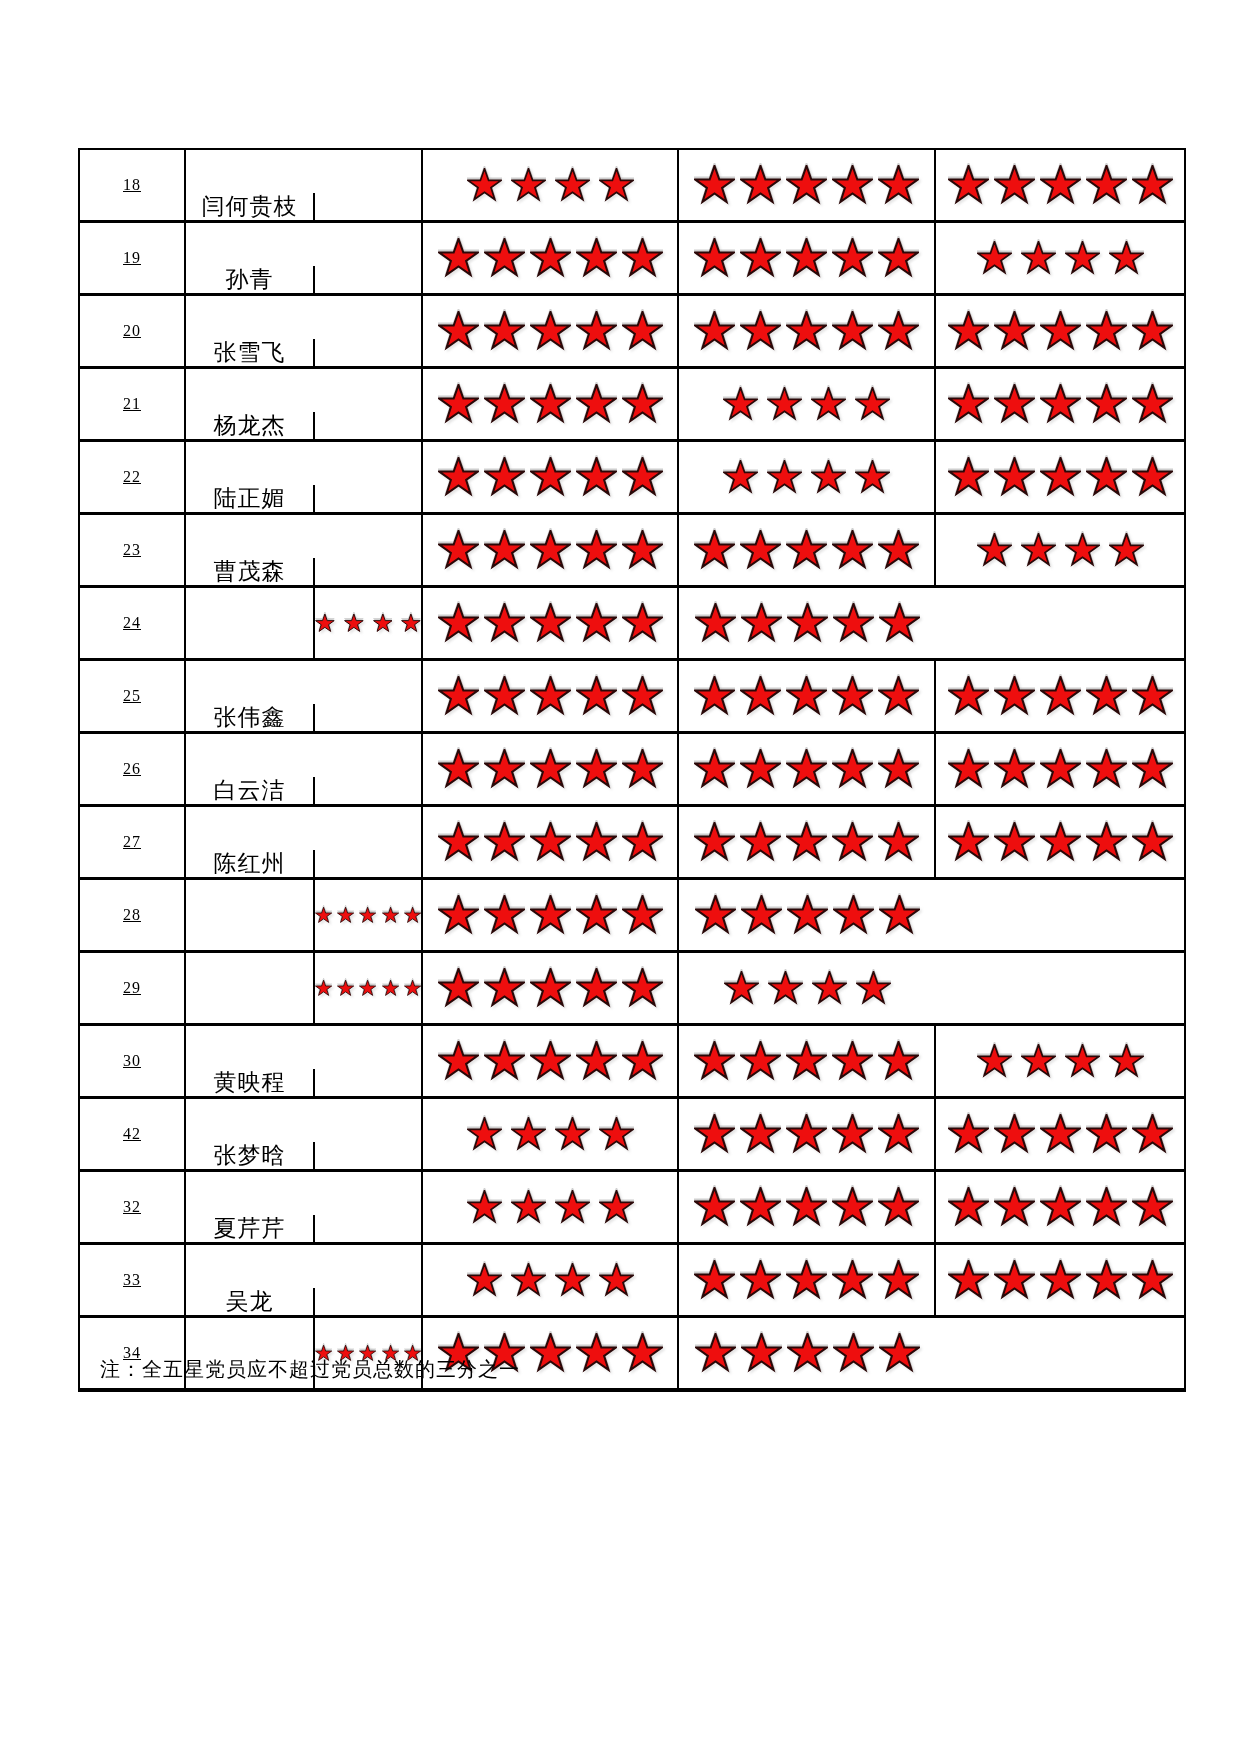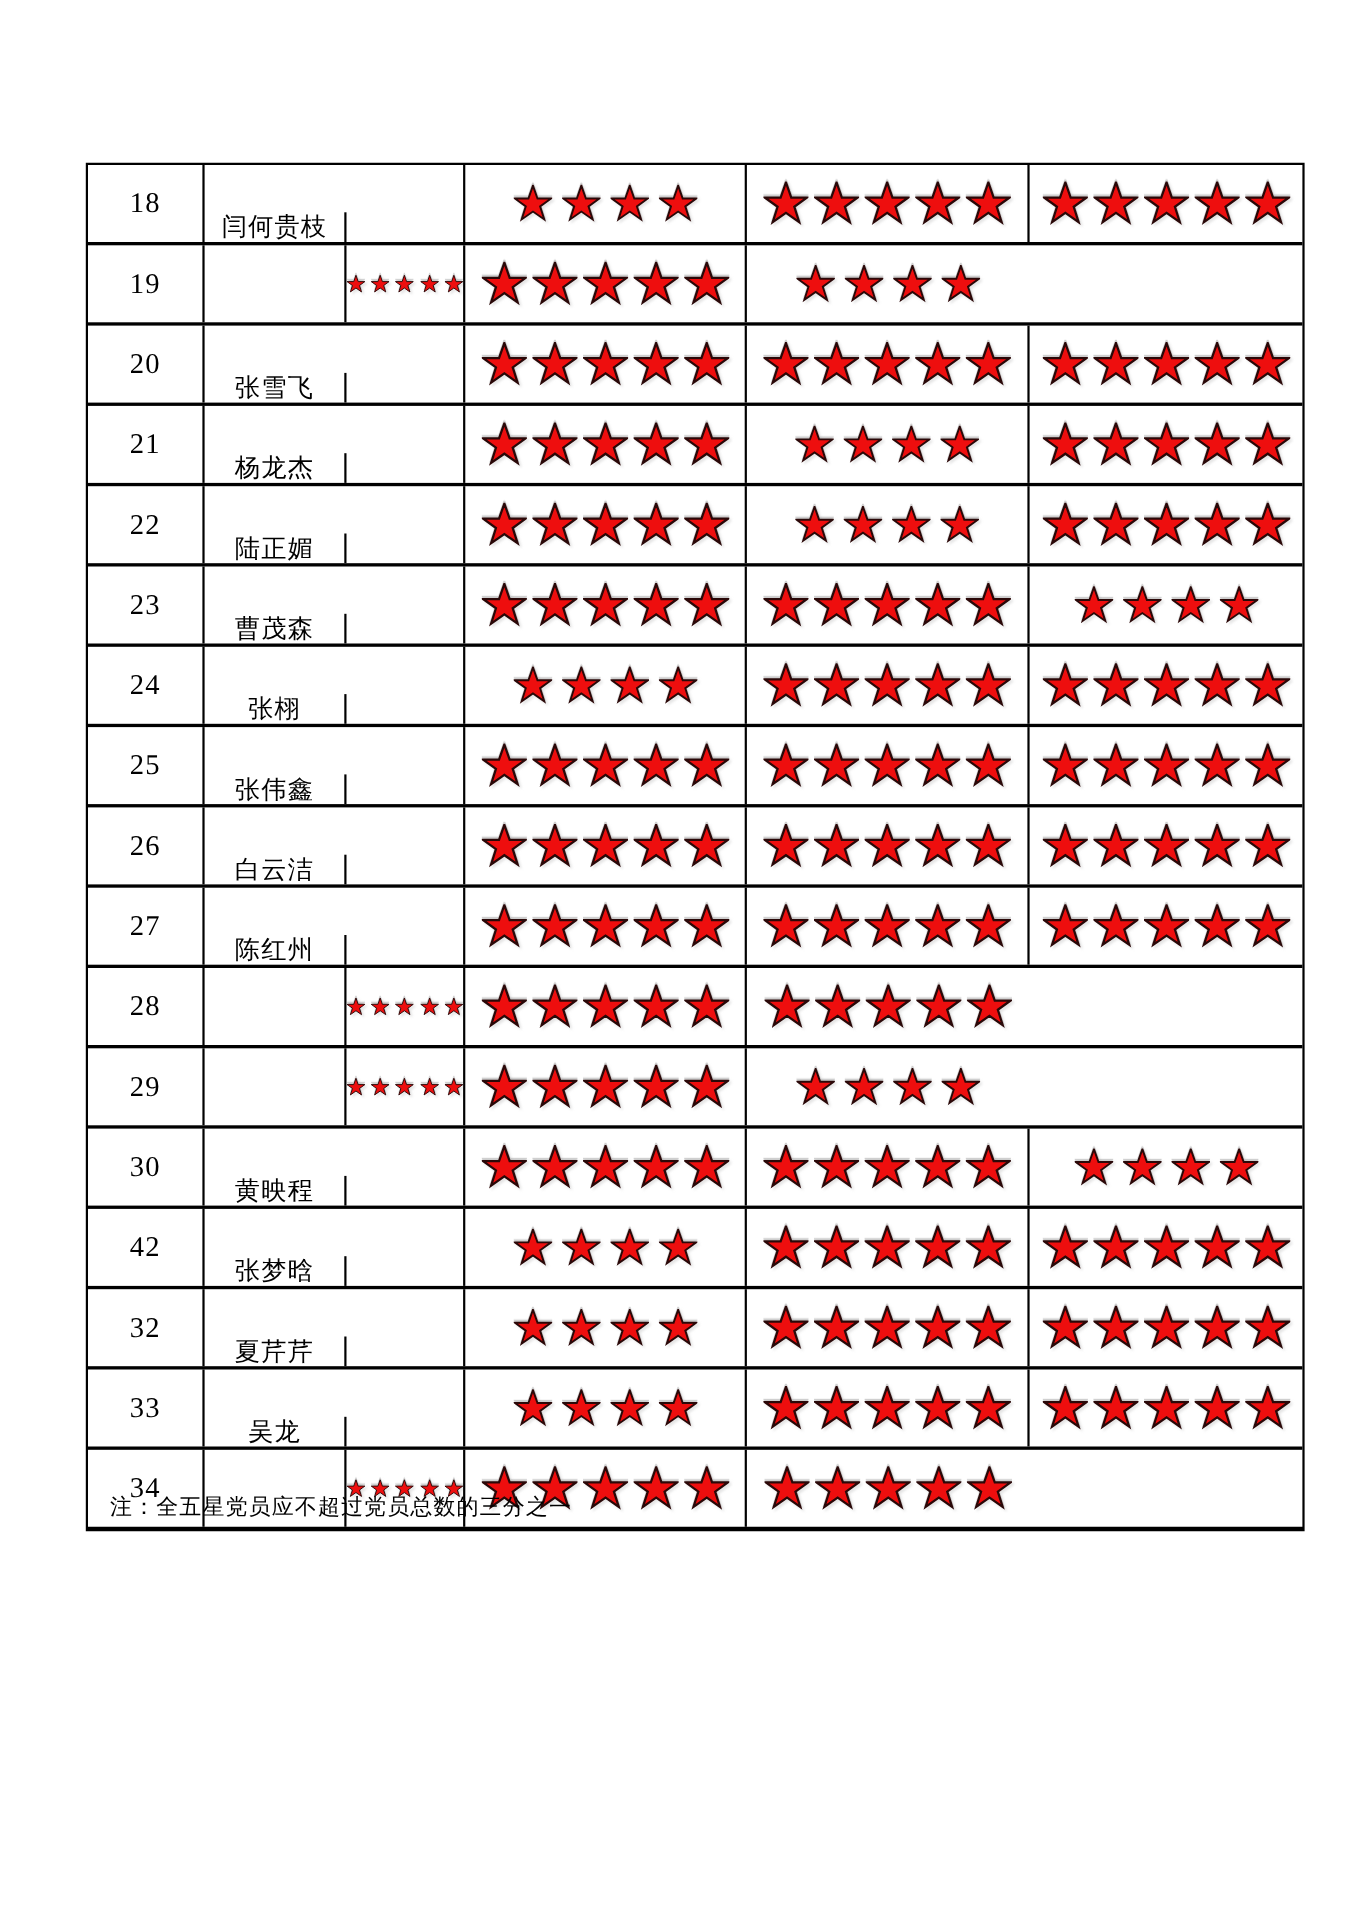--- a/index.html
+++ b/index.html
@@ -27,21 +27,21 @@
   }
   .t-row:not(:last-child){border-bottom:3px solid #000;}
   .t-cell{
     display:flex;
     align-items:center;
     justify-content:center;
     box-sizing:border-box;
     overflow:hidden;
   }
   .t-cell:not(:last-child){border-right:2px solid #000;}
-  .num-cell{font-size:26px;letter-spacing:1px;}
+  .num-cell{font-size:16px;letter-spacing:1px;text-decoration:underline;}
   .name-cell{font-size:23px;letter-spacing:1px;margin-top:43px;}
   .stars-cell{gap:5px;}
   .star{
     display:block;
     filter:drop-shadow(0px -2px 0px rgba(150,150,150,0.45)) drop-shadow(2px 2px 1px rgba(180,180,180,0.35));
   }
   .note{
     position:absolute;
     left:88px;top:1344px;
     margin:12px;
@@ -103,20 +103,21 @@
           <svg viewBox="0 0 100 100" width="41" height="41" class="star">
             <polygon points="50,2 61.8,35.5 97.1,35.5 68.6,56.1 79.4,90 50,69.5 20.6,90 31.4,56.1 2.9,35.5 38.2,35.5" fill="#ee0e0e" stroke="#2a0808" stroke-width="5" stroke-linejoin="miter"></polygon>
           </svg>
           <svg viewBox="0 0 100 100" width="41" height="41" class="star">
             <polygon points="50,2 61.8,35.5 97.1,35.5 68.6,56.1 79.4,90 50,69.5 20.6,90 31.4,56.1 2.9,35.5 38.2,35.5" fill="#ee0e0e" stroke="#2a0808" stroke-width="5" stroke-linejoin="miter"></polygon>
           </svg>
         </div>
       </div>
       <div class="t-row">
         <div class="t-cell num-cell">19</div>
+        <div class="t-cell name-cell">孙青</div>
         <div class="t-cell blank-cell"></div>
         <div class="t-cell stars-cell" style="gap: 5px;">
           <svg viewBox="0 0 100 100" width="41" height="41" class="star">
             <polygon points="50,2 61.8,35.5 97.1,35.5 68.6,56.1 79.4,90 50,69.5 20.6,90 31.4,56.1 2.9,35.5 38.2,35.5" fill="#ee0e0e" stroke="#2a0808" stroke-width="5" stroke-linejoin="miter"></polygon>
           </svg>
           <svg viewBox="0 0 100 100" width="41" height="41" class="star">
             <polygon points="50,2 61.8,35.5 97.1,35.5 68.6,56.1 79.4,90 50,69.5 20.6,90 31.4,56.1 2.9,35.5 38.2,35.5" fill="#ee0e0e" stroke="#2a0808" stroke-width="5" stroke-linejoin="miter"></polygon>
           </svg>
           <svg viewBox="0 0 100 100" width="41" height="41" class="star">
             <polygon points="50,2 61.8,35.5 97.1,35.5 68.6,56.1 79.4,90 50,69.5 20.6,90 31.4,56.1 2.9,35.5 38.2,35.5" fill="#ee0e0e" stroke="#2a0808" stroke-width="5" stroke-linejoin="miter"></polygon>
@@ -370,21 +371,20 @@
           <svg viewBox="0 0 100 100" width="35" height="35" class="star">
             <polygon points="50,2 61.8,35.5 97.1,35.5 68.6,56.1 79.4,90 50,69.5 20.6,90 31.4,56.1 2.9,35.5 38.2,35.5" fill="#ee0e0e" stroke="#2a0808" stroke-width="5" stroke-linejoin="miter"></polygon>
           </svg>
           <svg viewBox="0 0 100 100" width="35" height="35" class="star">
             <polygon points="50,2 61.8,35.5 97.1,35.5 68.6,56.1 79.4,90 50,69.5 20.6,90 31.4,56.1 2.9,35.5 38.2,35.5" fill="#ee0e0e" stroke="#2a0808" stroke-width="5" stroke-linejoin="miter"></polygon>
           </svg>
         </div>
       </div>
       <div class="t-row">
         <div class="t-cell num-cell">24</div>
-        <div class="t-cell name-cell">张栩</div>
         <div class="t-cell blank-cell"></div>
         <div class="t-cell stars-cell" style="gap: 9px;">
           <svg viewBox="0 0 100 100" width="35" height="35" class="star">
             <polygon points="50,2 61.8,35.5 97.1,35.5 68.6,56.1 79.4,90 50,69.5 20.6,90 31.4,56.1 2.9,35.5 38.2,35.5" fill="#ee0e0e" stroke="#2a0808" stroke-width="5" stroke-linejoin="miter"></polygon>
           </svg>
           <svg viewBox="0 0 100 100" width="35" height="35" class="star">
             <polygon points="50,2 61.8,35.5 97.1,35.5 68.6,56.1 79.4,90 50,69.5 20.6,90 31.4,56.1 2.9,35.5 38.2,35.5" fill="#ee0e0e" stroke="#2a0808" stroke-width="5" stroke-linejoin="miter"></polygon>
           </svg>
           <svg viewBox="0 0 100 100" width="35" height="35" class="star">
             <polygon points="50,2 61.8,35.5 97.1,35.5 68.6,56.1 79.4,90 50,69.5 20.6,90 31.4,56.1 2.9,35.5 38.2,35.5" fill="#ee0e0e" stroke="#2a0808" stroke-width="5" stroke-linejoin="miter"></polygon>

